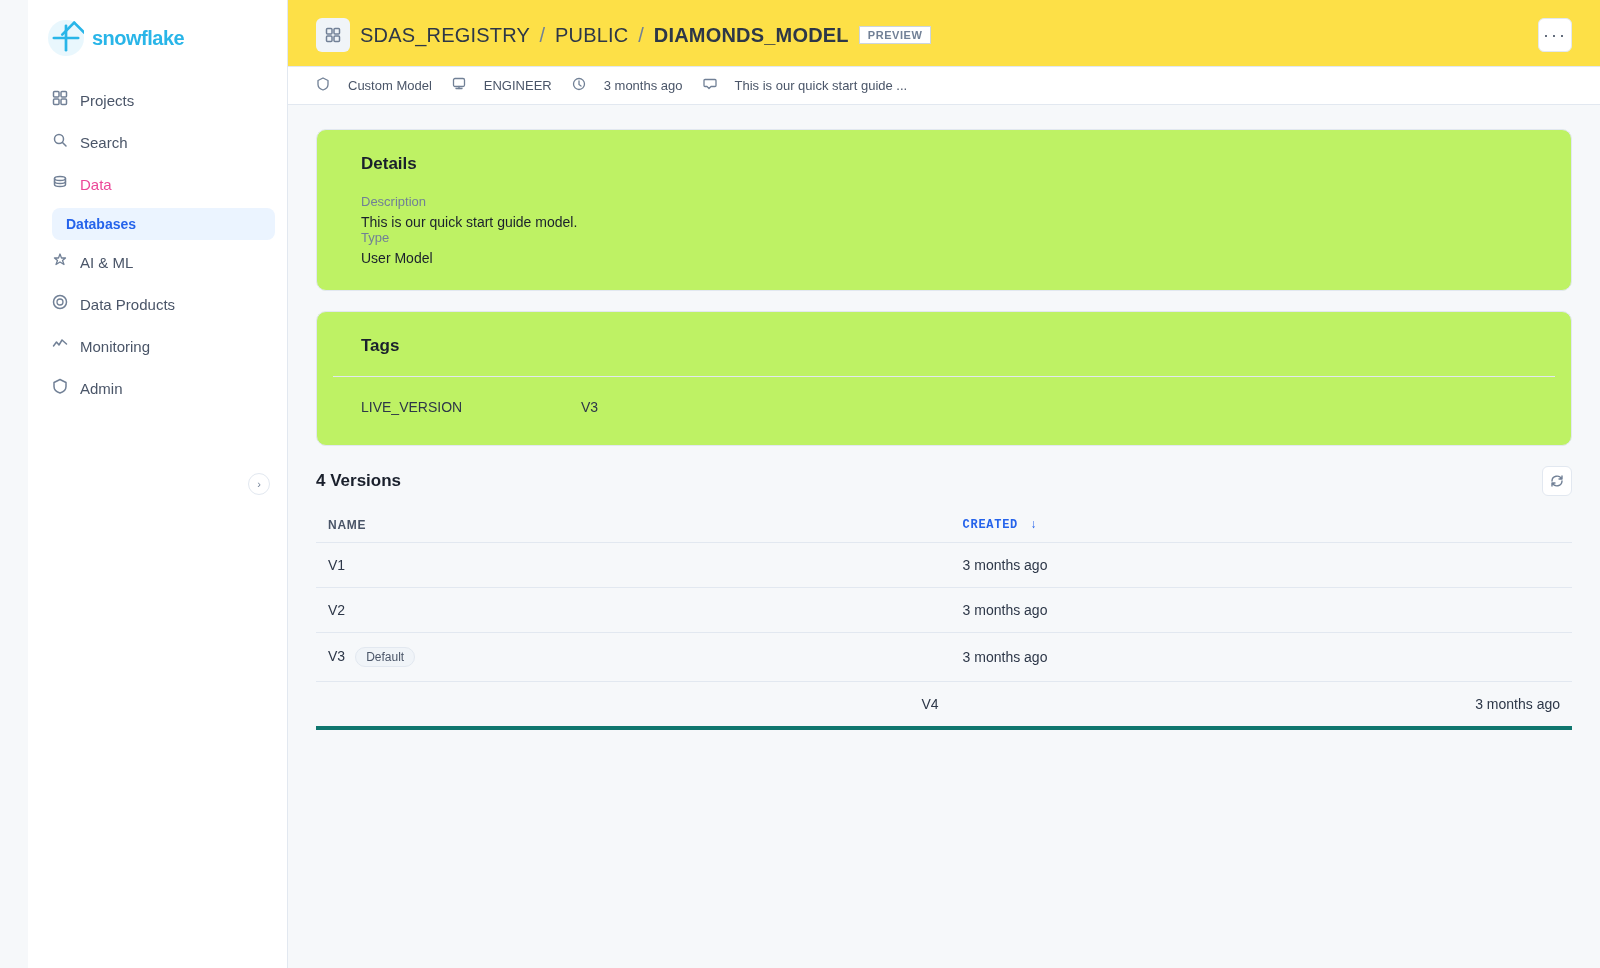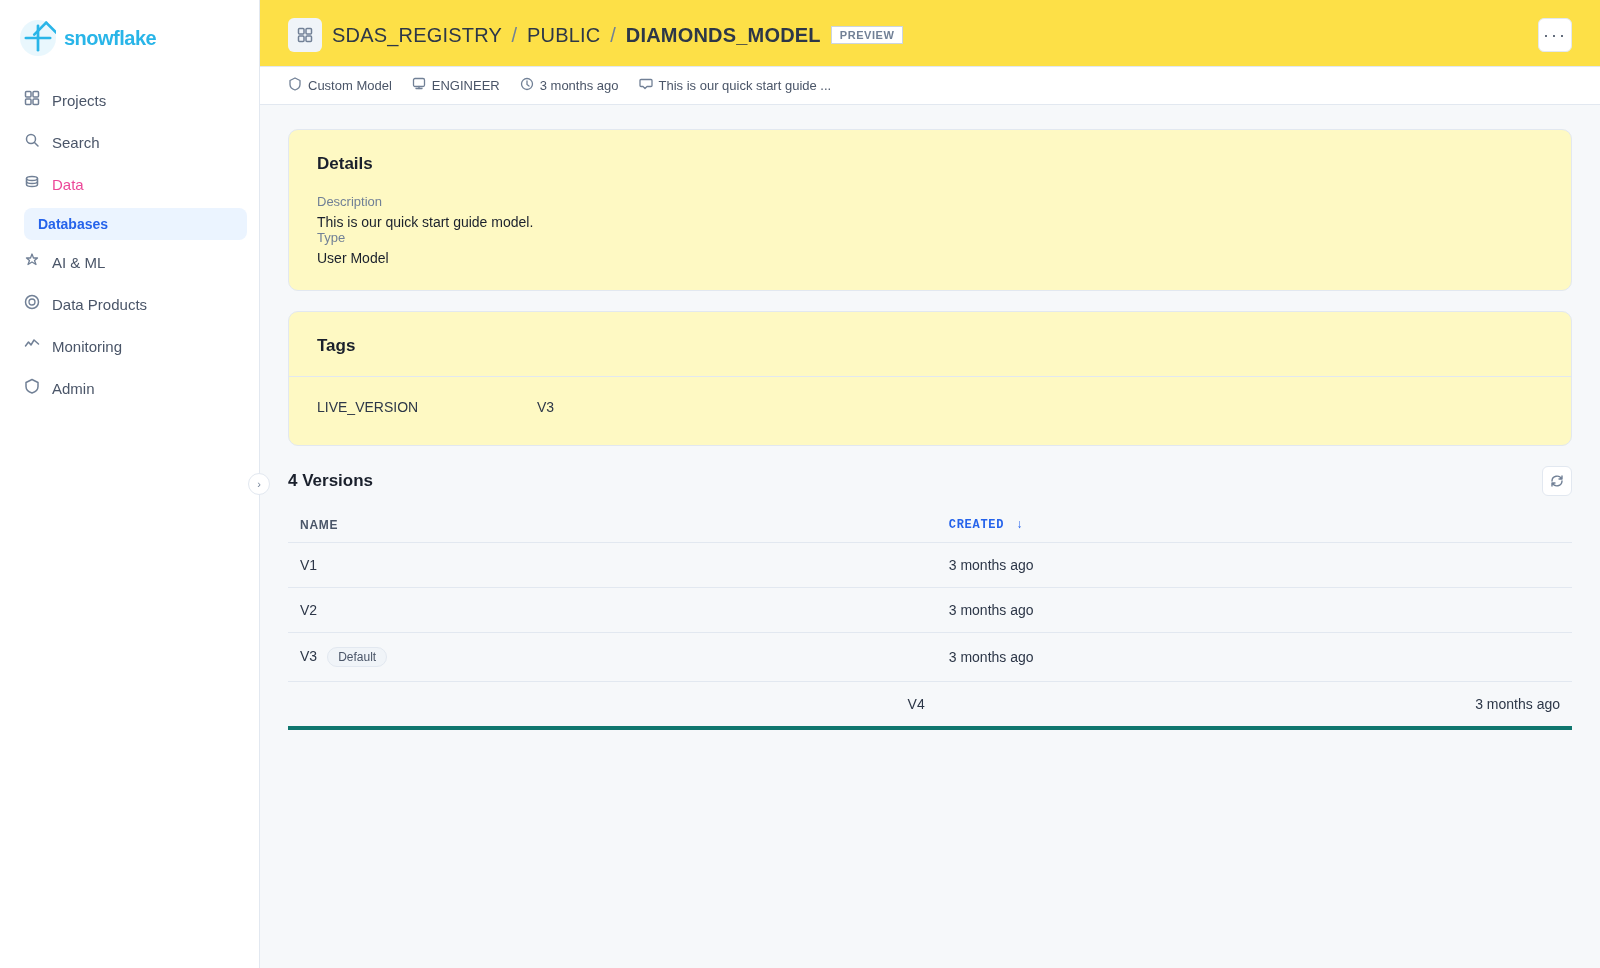--- a/index.html
+++ b/index.html
@@ -164,40 +164,40 @@
       display: flex;
       align-items: center;
       gap: 20px;
       padding: 10px 28px;
       background: #fff;
       border-bottom: 1px solid #e2e8f0;
     }
     .meta-item {
       display: flex;
       align-items: center;
-      gap: 6px;
+      gap: 18px;
       font-size: 13px;
       color: #4a5568;
     }
     .meta-icon { font-size: 14px; color: #718096; }
 
     
     .content {
       padding: 24px 28px;
       display: flex;
       flex-direction: column;
       gap: 20px;
     }
 
     
     .card {
-      background: #fef9c3;
+      background: #bef264;
       border: 1px solid #e2e8f0;
       border-radius: 10px;
-      padding: 24px 28px;
+      padding: 24px 44px;
     }
     .card-title {
       font-size: 17px;
       font-weight: 700;
       color: #1a202c;
       margin-bottom: 20px;
     }
     .detail-label {
       font-size: 13px;
       color: #718096;
@@ -294,20 +294,21 @@
       margin-left: 10px;
       border: 1px solid #e2e8f0;
     }
     .created-col {
       color: #4a5568;
     }
 
     
     .sidebar-wrapper {
       position: relative;
+      padding-left: 28px;
     }
   </style>
 </head>
 <body>
 
 <div class="sidebar-wrapper">
   <div class="sidebar">
     <div class="sidebar-logo">
 
       <svg class="logo-icon" viewBox="0 0 40 40" fill="none" xmlns="http://www.w3.org/2000/svg">

